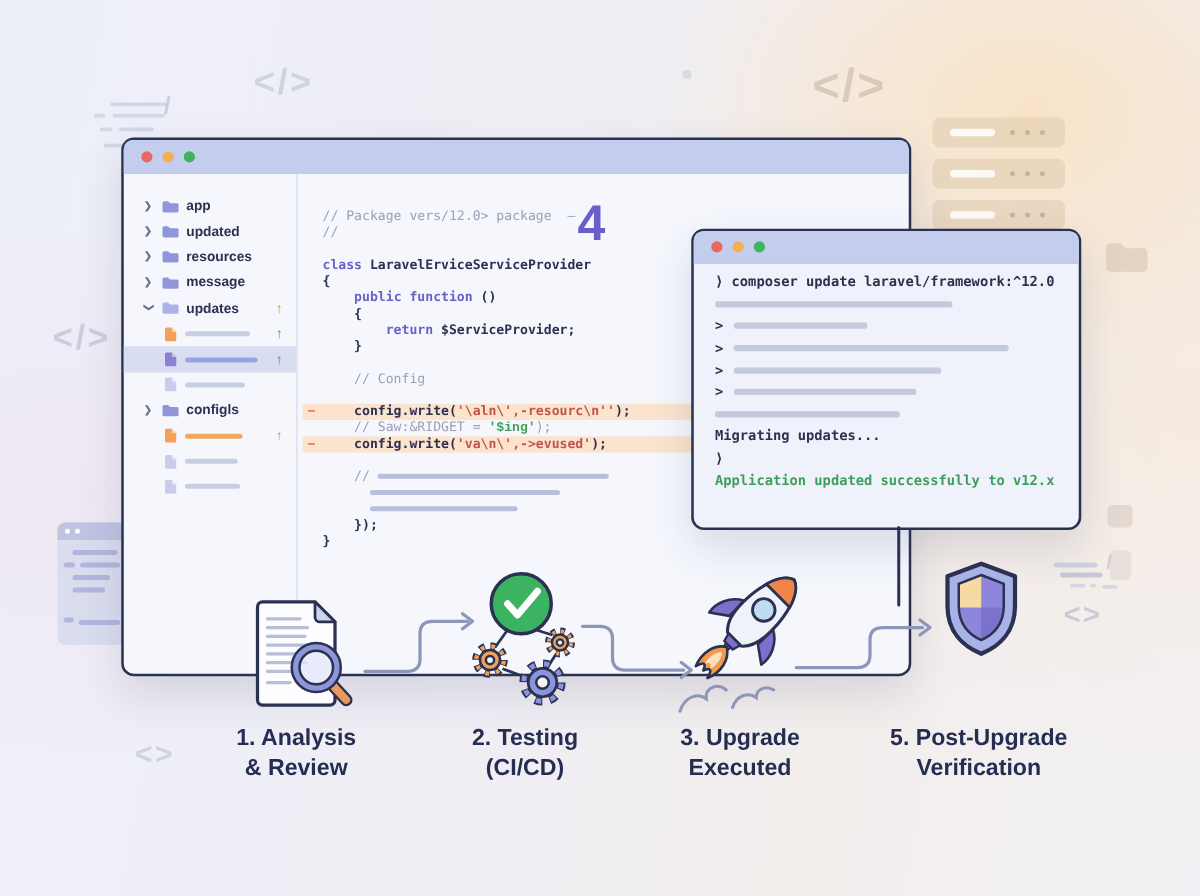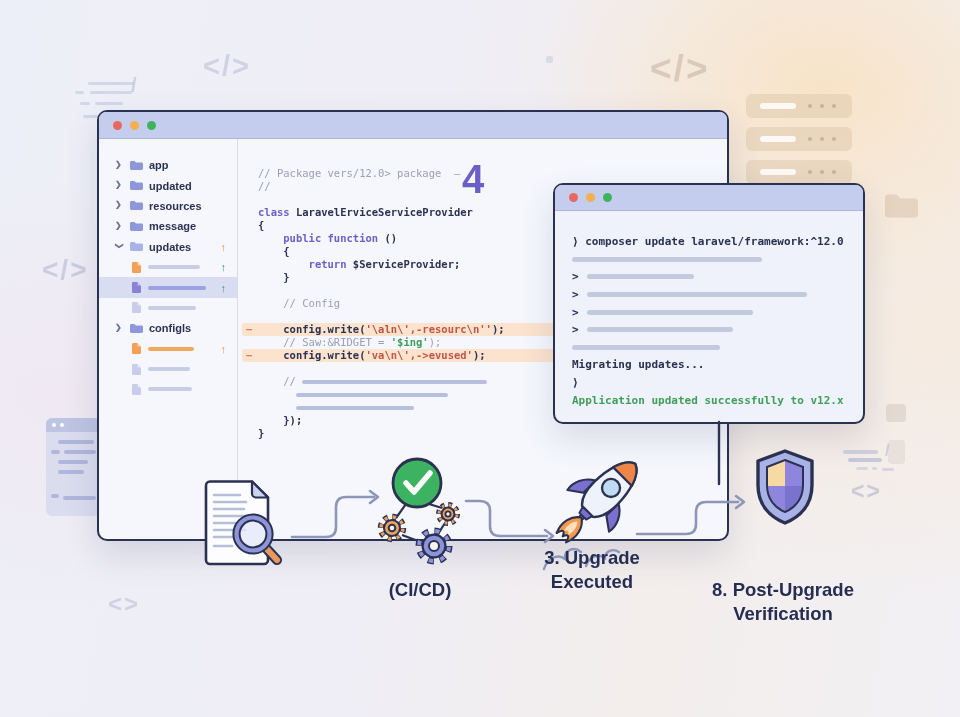--- a/index.html
+++ b/index.html
@@ -41,27 +41,27 @@
   .tbar{height:4px;border-radius:2px;}
   .tbar.gray{background:#c7cde2;} .tbar.purple{background:#99a2e2;} .tbar.orange{background:#f0a95c;}
   .updot{position:absolute;right:11px;font-size:11px;font-weight:800;}
   .updot.green-up{color:#3aa65a;} .updot.orange-up{color:#e8923f;}
   .codepane{position:relative;flex:1;padding:15px 0 0 20px;
     font-family:"DejaVu Sans Mono","DejaVu Sans",monospace;font-size:10.5px;font-weight:700;line-height:13px;}
   .cl{position:relative;white-space:pre;height:13px;color:#2b3150;}
   .cl.hl{background:#fbe3cd;width:312px;margin-left:-16px;padding-left:16px;border-radius:2px;}
   .gut{position:absolute;left:4px;color:#e07850;}
   .cs-t{color:#2b3150;} .cs-k{color:#6c5fc7;}
-  .cs-c{color:#9aa0b5;font-weight:400;} .cs-s{color:#c0564a;} .cs-g{color:#3f9e5a;}
+  .cs-c{color:#9aa0b5;font-weight:400;} .cs-s{color:#c0564a;} .cs-g{color:#3f9e5a;font-family:Liberation Mono, monospace;}
   .cbar{display:inline-block;height:4px;border-radius:2px;background:#b8bfdc;vertical-align:middle;}
   .watermark{position:absolute;left:224px;top:20px;font-size:40px;line-height:1;font-weight:800;color:#6b5ec6;
     font-family:"Liberation Sans",sans-serif;}
   #terminal{left:553px;top:183px;width:308px;height:237px;z-index:3;background:#eff2fa;}
   #terminal .titlebar{height:25px;}
-  .tbody{padding:22px 0 0 17px;font-family:"DejaVu Sans Mono","DejaVu Sans",monospace;
+  .tbody{padding:6px 0 0 17px;font-family:"DejaVu Sans Mono","DejaVu Sans",monospace;
     font-size:11px;font-weight:600;color:#2b3150;}
   .trml{display:flex;align-items:center;height:17.6px;white-space:pre;}
   .pbar{height:5px;border-radius:2.5px;background:#c3cade;}
   .ppre{width:15px;display:inline-block;}
   .trml.ok{color:#3f9e5a;}
   
   .overlay{position:absolute;left:0;top:0;z-index:4;pointer-events:none;}
   .stepicon{position:absolute;z-index:5;}
   .steplabel{position:absolute;z-index:5;text-align:center;font-weight:700;font-size:18.5px;color:#252e52;line-height:24px;}
 </style>
@@ -359,24 +359,29 @@
   </svg>
 
   <svg class="stepicon" style="left:748px;top:446px;" width="74" height="82" viewBox="0 0 74 82">
     <path d="M37 5 L64 15 V39 C64 59 52 71 37 77 C22 71 10 59 10 39 V15 Z" fill="#a9b2e7" stroke="#2b3150" stroke-width="3.4" stroke-linejoin="round"></path>
     <path d="M37 14 L55 21 V39 C55 53 47 62 37 66 C27 62 19 53 19 39 V21 Z" fill="#8e86dd"></path>
     <path d="M37 14 L19 21 V40 H37 Z" fill="#f7d9a4"></path>
     <path d="M37 40 H55 C55 53 47 62 37 66 Z" fill="#7b72ce"></path>
     <path d="M37 14 L55 21 V39 C55 53 47 62 37 66 C27 62 19 53 19 39 V21 Z" fill="none" stroke="#2b3150" stroke-width="2"></path>
   </svg>
 
+  <div class="steplabel" style="left:152px;top:578px;width:170px;">
+    <div>1. Analysis</div>
+      <div>&amp; Review</div>
+  </div>
   <div class="steplabel" style="left:335px;top:578px;width:170px;">
+    <div>2. Testing</div>
       <div>(CI/CD)</div>
   </div>
-  <div class="steplabel" style="left:507px;top:546px;width:170px;">
+  <div class="steplabel" style="left:507px;top:578px;width:170px;">
     <div>3. Upgrade</div>
       <div>Executed</div>
   </div>
   <div class="steplabel" style="left:688px;top:578px;width:190px;">
-    <div>8. Post-Upgrade</div>
+    <div>5. Post-Upgrade</div>
       <div>Verification</div>
   </div>
 </div>
 
 </body></html>

